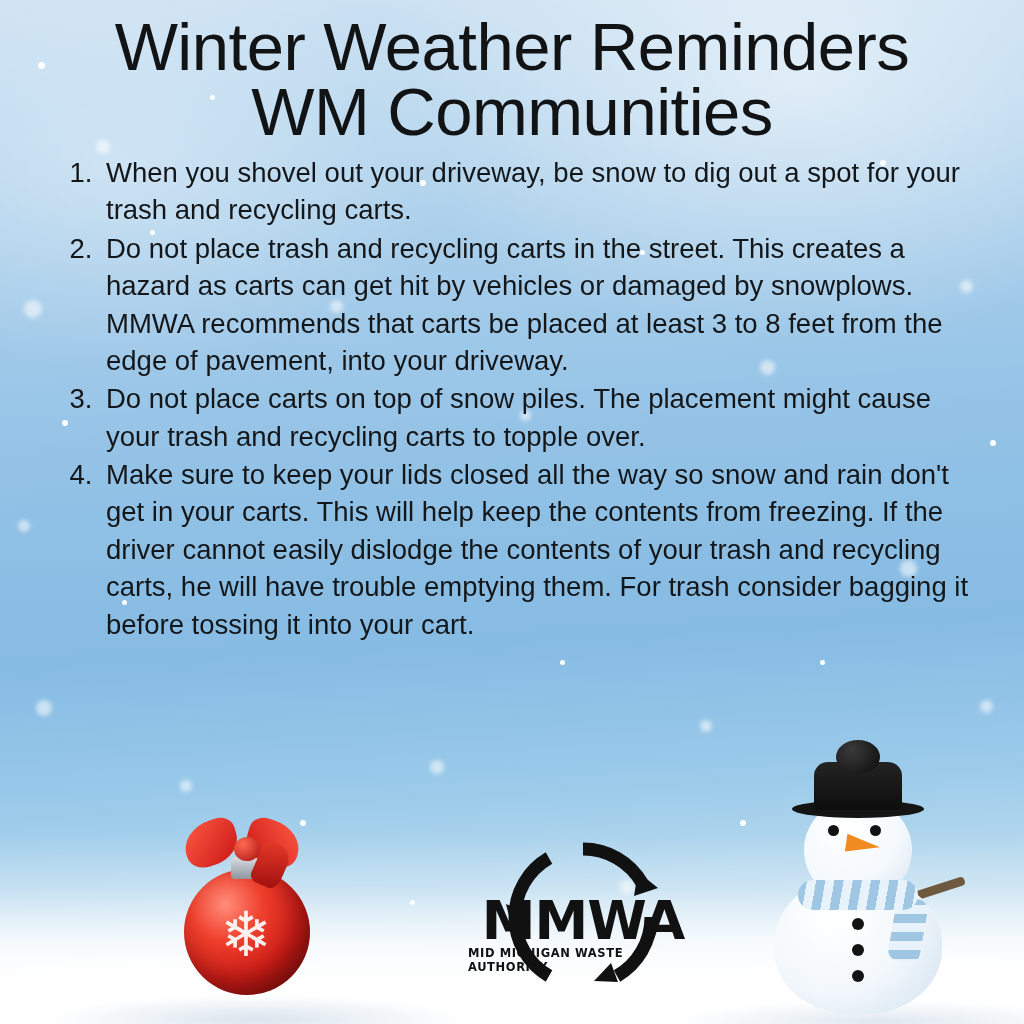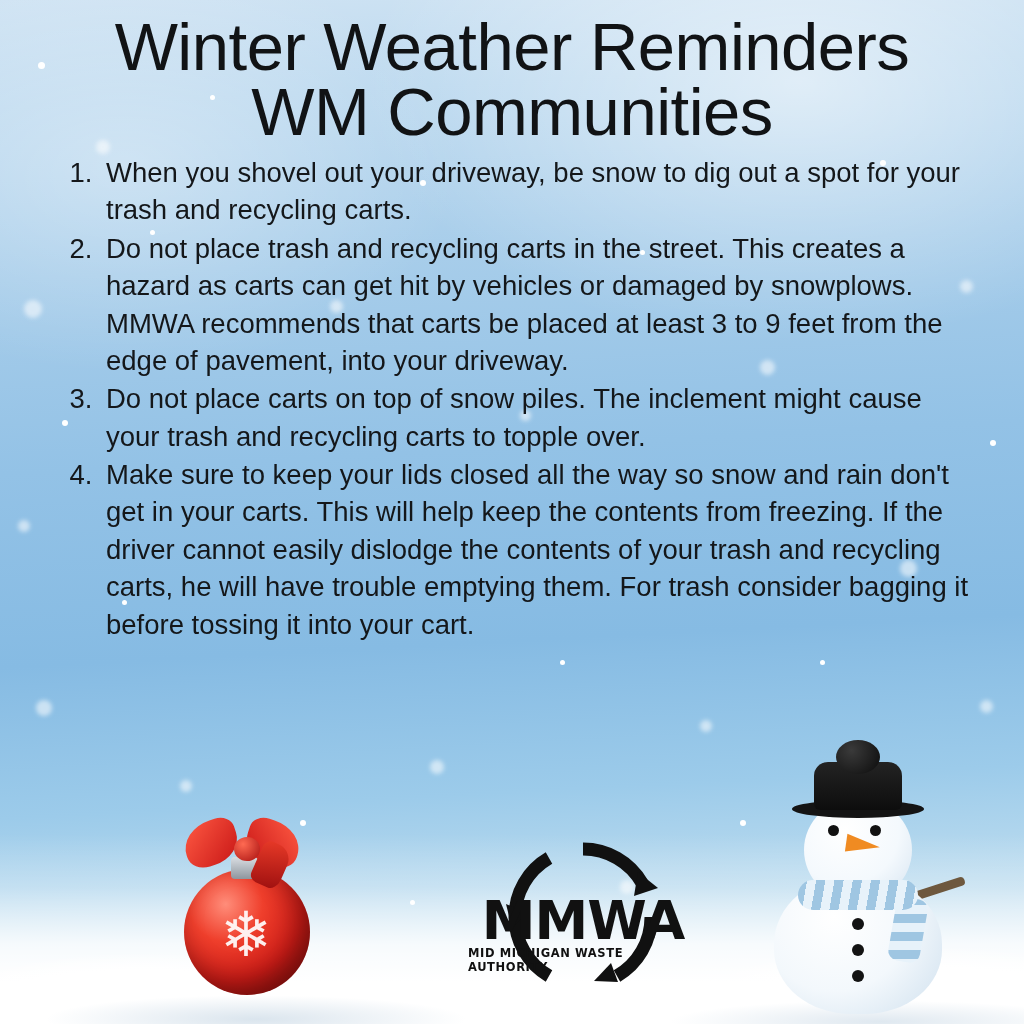--- a/index.html
+++ b/index.html
@@ -353,22 +353,22 @@
 
   <div class="content">
     <h1 class="title">
       <span>Winter Weather Reminders</span>
       <span class="line2">WM Communities</span>
     </h1>
 
 
     <ol class="reminders">
       <li>When you shovel out your driveway, be snow to dig out a spot for your trash and recycling carts.</li>
-      <li>Do not place trash and recycling carts in the street. This creates a hazard as carts can get hit by vehicles or damaged by snowplows. MMWA recommends that carts  be placed at least 3 to 9 feet from the edge of pavement, into your driveway.</li>
-      <li>Do not place carts on top of snow piles. The inclement might cause your trash and recycling carts to topple over.</li>
+      <li>Do not place trash and recycling carts in the street. This creates a hazard as carts can get hit by vehicles or damaged by snowplows. MMWA recommends that carts  be placed at least 3 to 8 feet from the edge of pavement, into your driveway.</li>
+      <li>Do not place carts on top of snow piles. The placement might cause your trash and recycling carts to topple over.</li>
       <li>Make sure to keep your lids closed all the way so snow and rain don't get in your carts. This will help keep the contents from freezing. If the driver cannot easily dislodge the contents of your trash and recycling carts, he will have trouble emptying them. For trash consider bagging it before tossing it into your cart.</li>
     </ol>
   </div>
 
   <div class="ornament">
     <div class="orn-ball"></div>
     <div class="orn-snowflake">❄</div>
     <div class="orn-cap"></div>
     <div class="bow-l"></div>
     <div class="bow-r"></div>

